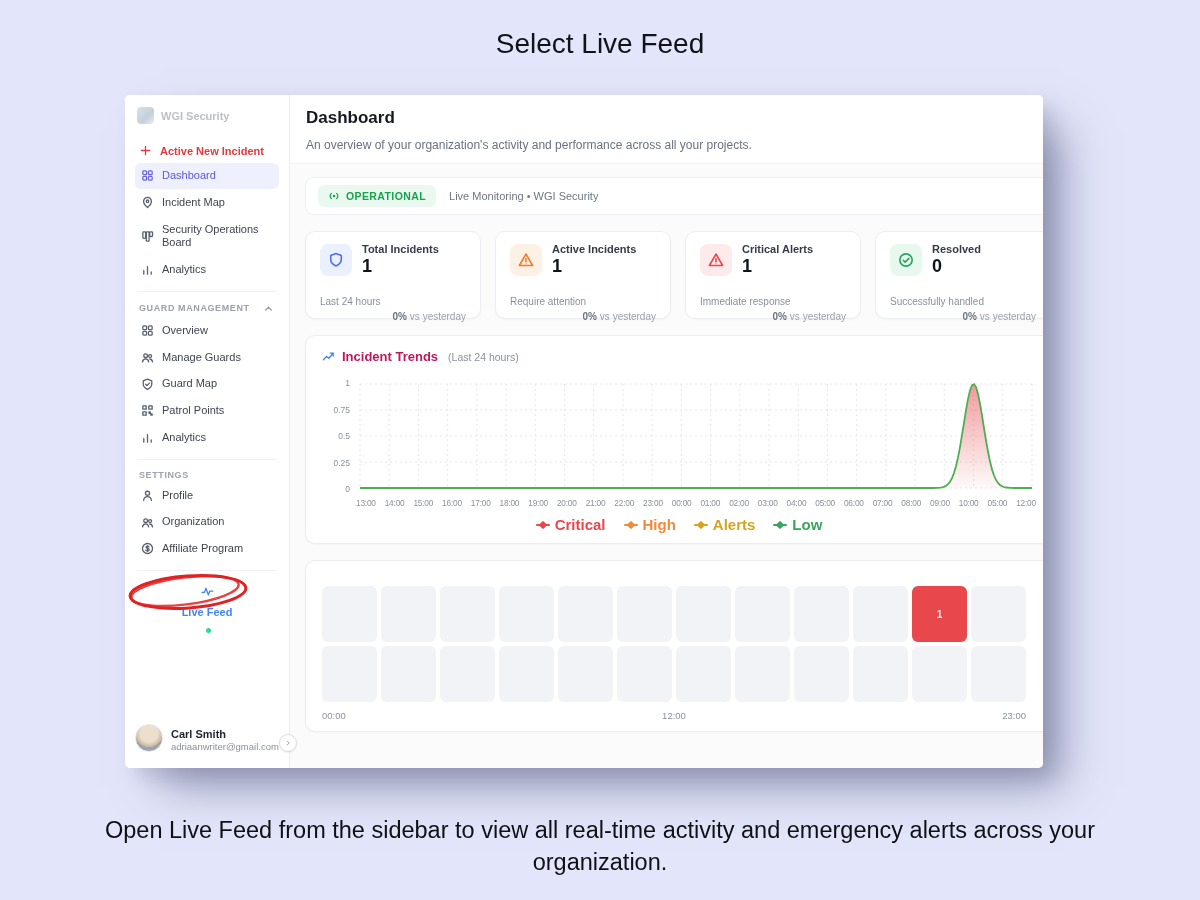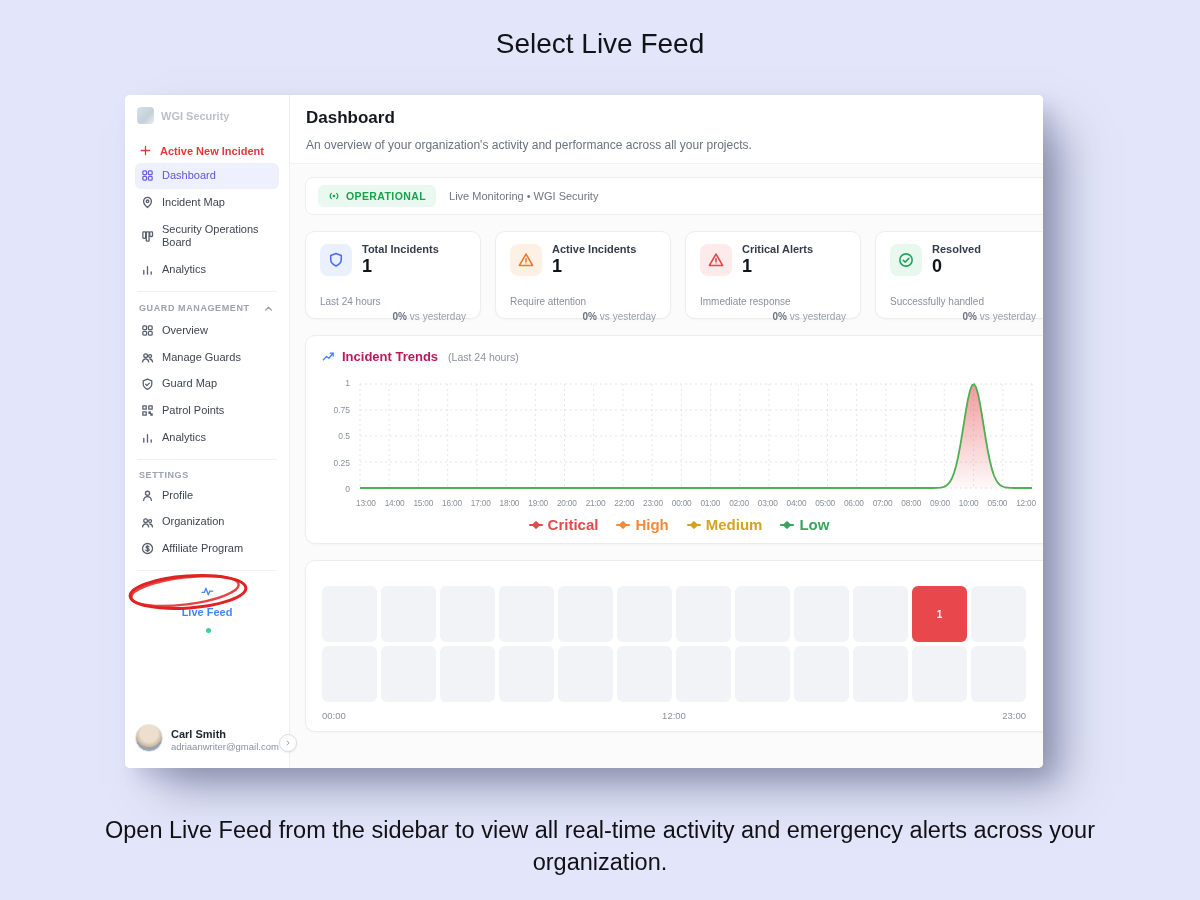--- a/index.html
+++ b/index.html
@@ -429,21 +429,21 @@
           <span class="lg-item" style="color: rgb(229, 72, 77);">
             <span class="lg-mark"></span>
             <span class="lg-label">Critical</span>
           </span>
           <span class="lg-item" style="color: rgb(240, 138, 60);">
             <span class="lg-mark"></span>
             <span class="lg-label">High</span>
           </span>
           <span class="lg-item" style="color: rgb(212, 163, 31);">
             <span class="lg-mark"></span>
-            <span class="lg-label">Medium</span>
+            <span class="lg-label">Alerts</span>
           </span>
           <span class="lg-item" style="color: rgb(58, 165, 93);">
             <span class="lg-mark"></span>
             <span class="lg-label">Low</span>
           </span>
         </div>
     </section>
 
     <section class="panel">
       <div id="hm-grid" class="hm-grid" style="grid-template-columns: repeat(12, 55px);">

